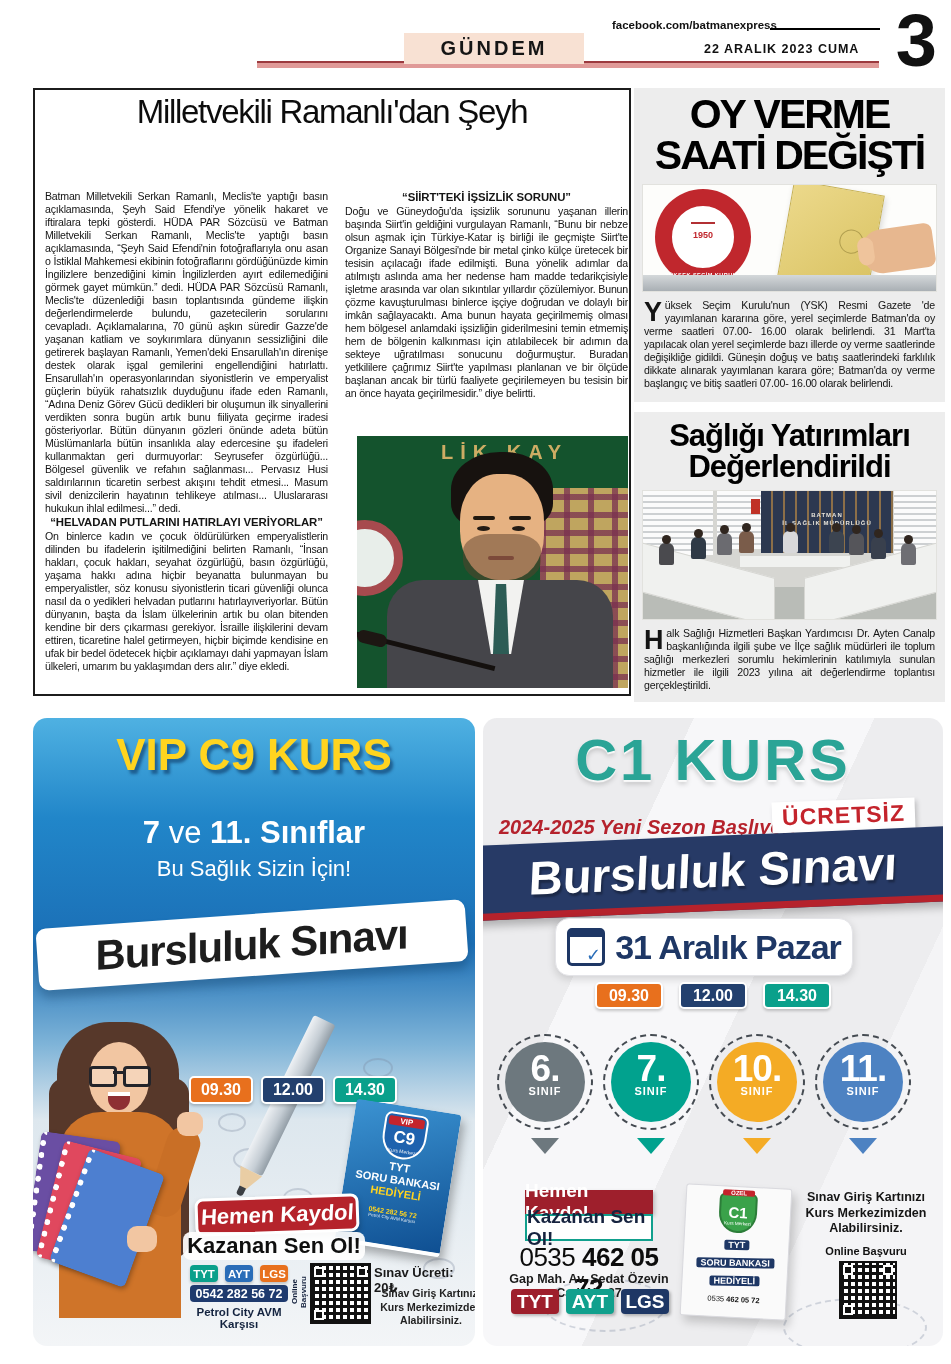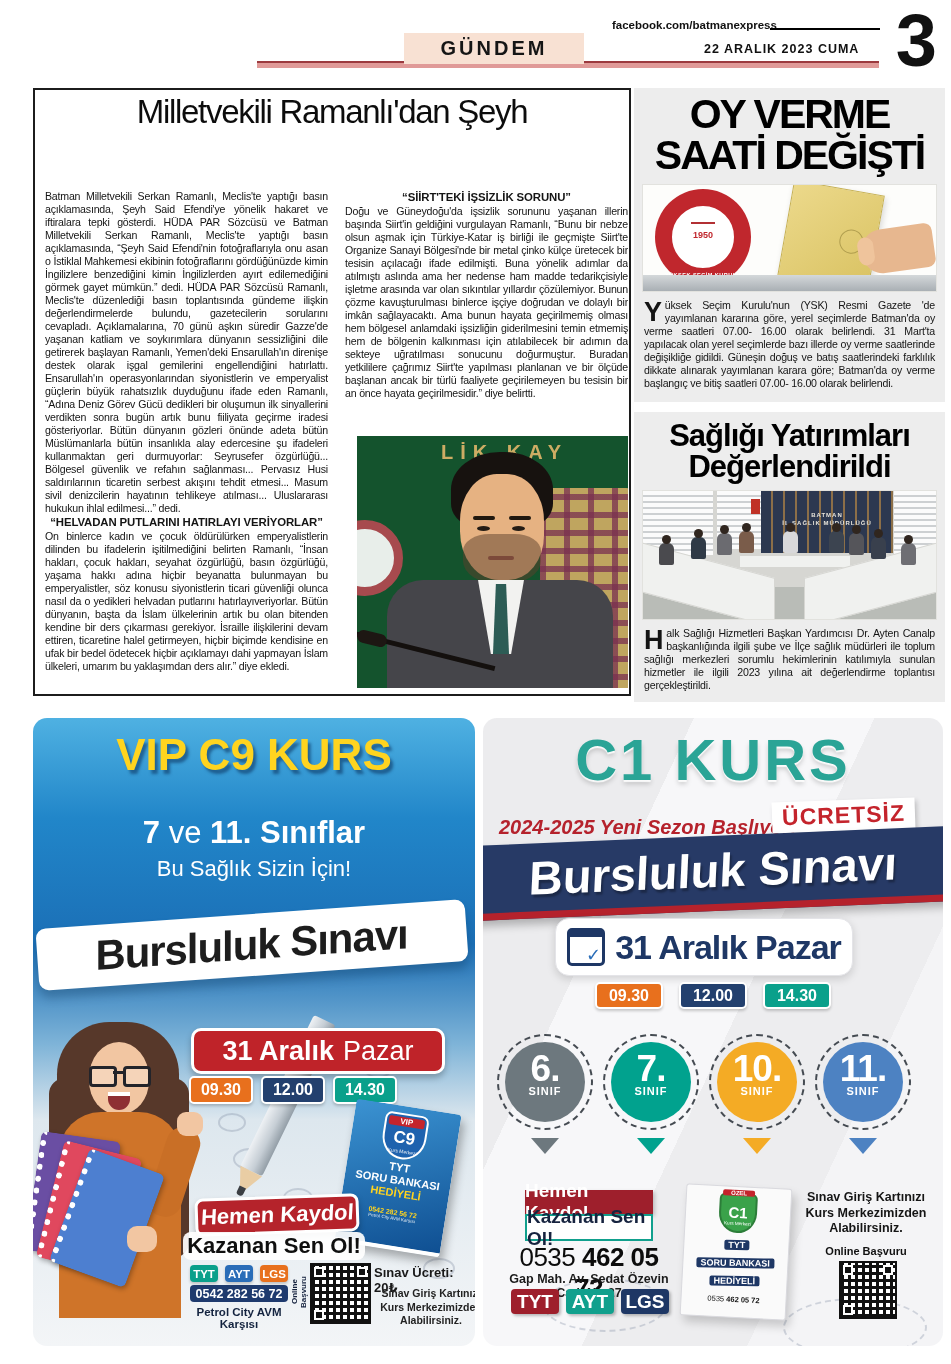--- a/index.html
+++ b/index.html
@@ -338,24 +338,20 @@
     </div>
     <div class="abs la-tag">Bu Sağlık Sizin İçin!</div>
     <div class="abs la-banner">
       <span>Bursluluk Sınavı</span>
     </div>
     <div class="abs pencil-wrap">
       <div class="p-body"></div>
       <div class="p-tip"></div>
       <div class="p-lead"></div>
     </div>
-    <div class="abs la-date">
-      <span class="b">31 Aralık</span>
-      <span class="l">Pazar</span>
-    </div>
     <div class="abs la-times">
       <div class="pill po">09.30</div>
       <div class="pill pn">12.00</div>
       <div class="pill pt">14.30</div>
     </div>
 
     <div class="abs girl">
       <div class="g-strand" style="left:22px;top:60px;"></div>
       <div class="g-strand" style="left:128px;top:60px;"></div>
       <div class="g-hair"></div>

